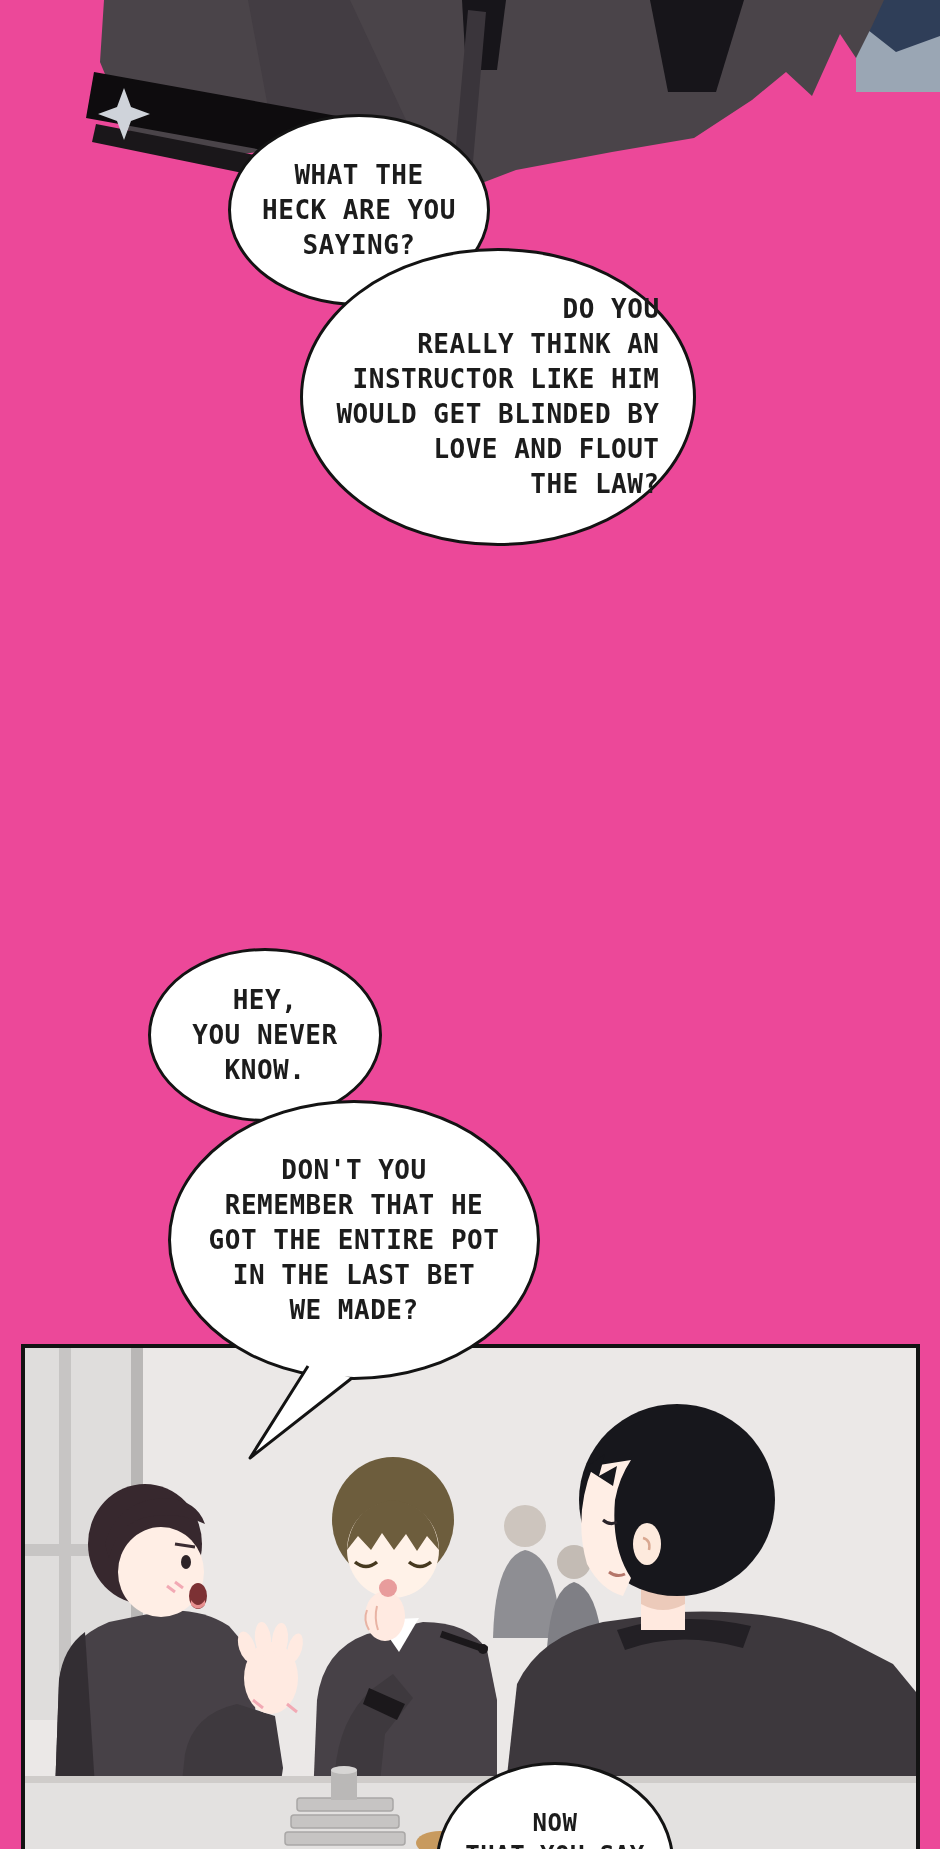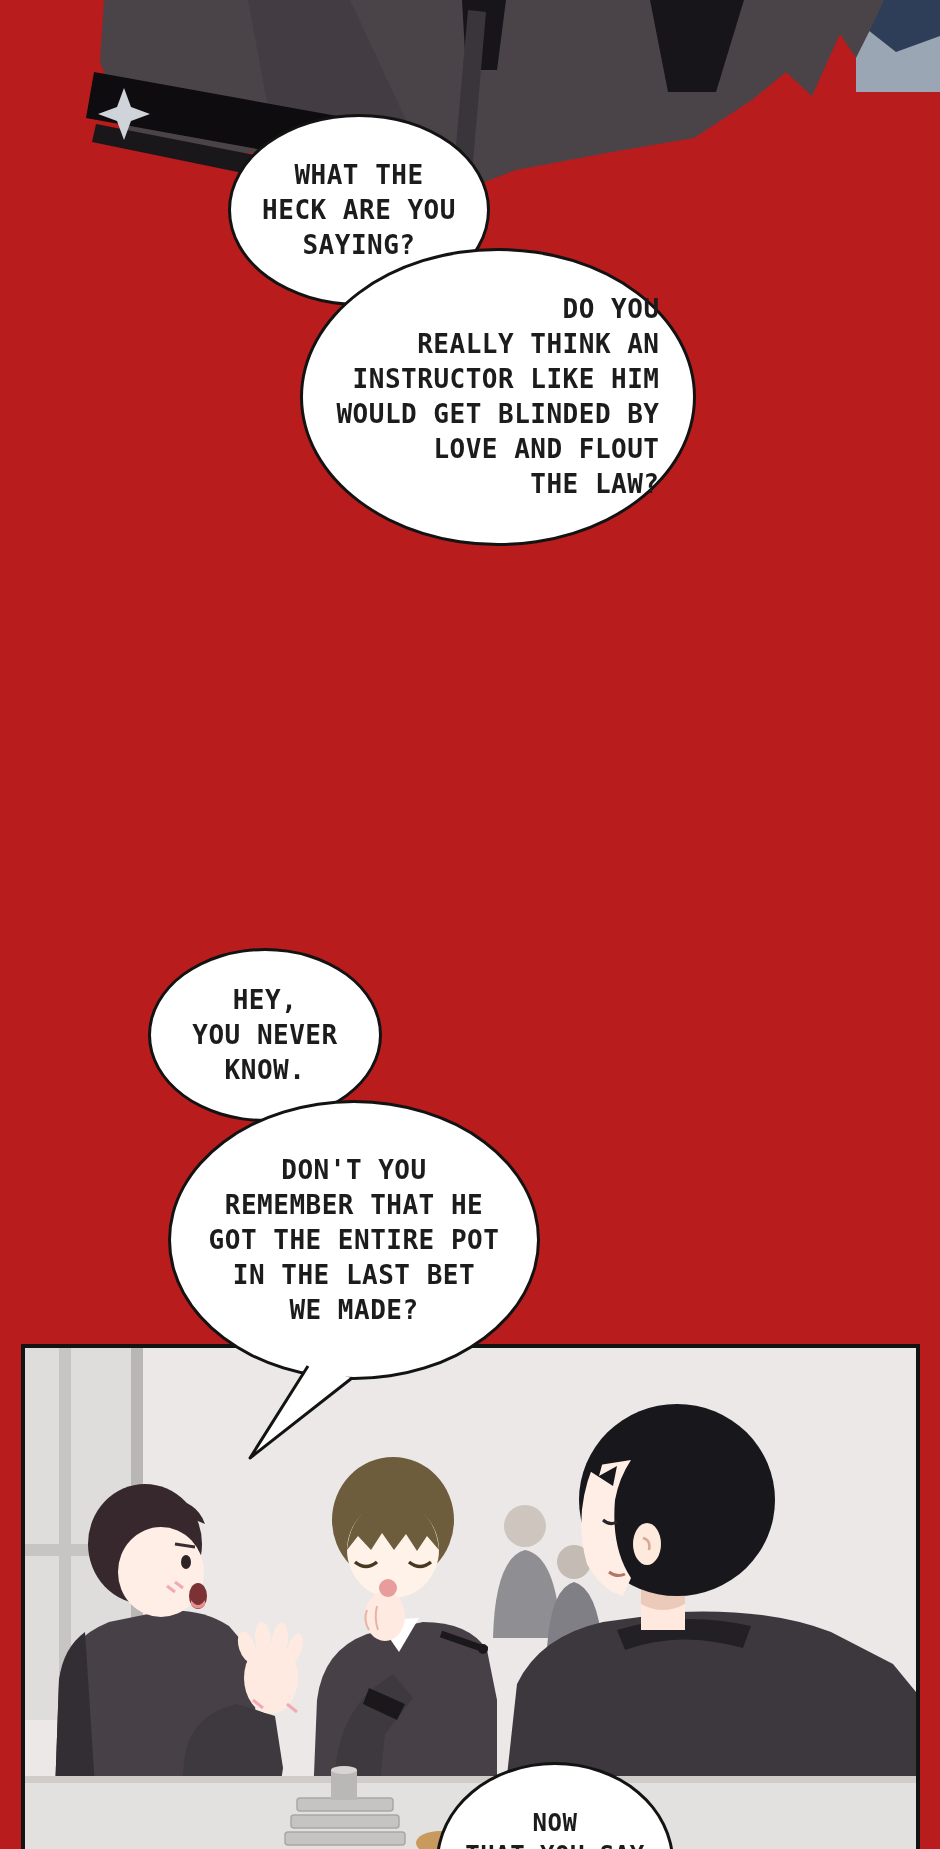--- a/index.html
+++ b/index.html
@@ -3,21 +3,21 @@
 <meta charset="utf-8">
 <style>
   * { margin:0; padding:0; box-sizing:border-box; }
   html,body { background:#ffffff; }
   body {
     width:940px; height:1849px; overflow:hidden;
     font-family:"DejaVu Sans Mono","Liberation Mono",monospace;
   }
   .page {
     position:relative; width:940px; height:1849px;
-    background:#b91c1c; overflow:hidden;
+    background:#ec4899; overflow:hidden;
   }
   .art-top {
     position:absolute; left:0; top:0; width:940px; height:205px; z-index:1;
   }
   .bubble {
     position:absolute; background:#ffffff;
     border:3px solid #131313; border-radius:50%;
     display:flex; align-items:center; justify-content:center;
     text-align:center;
   }

